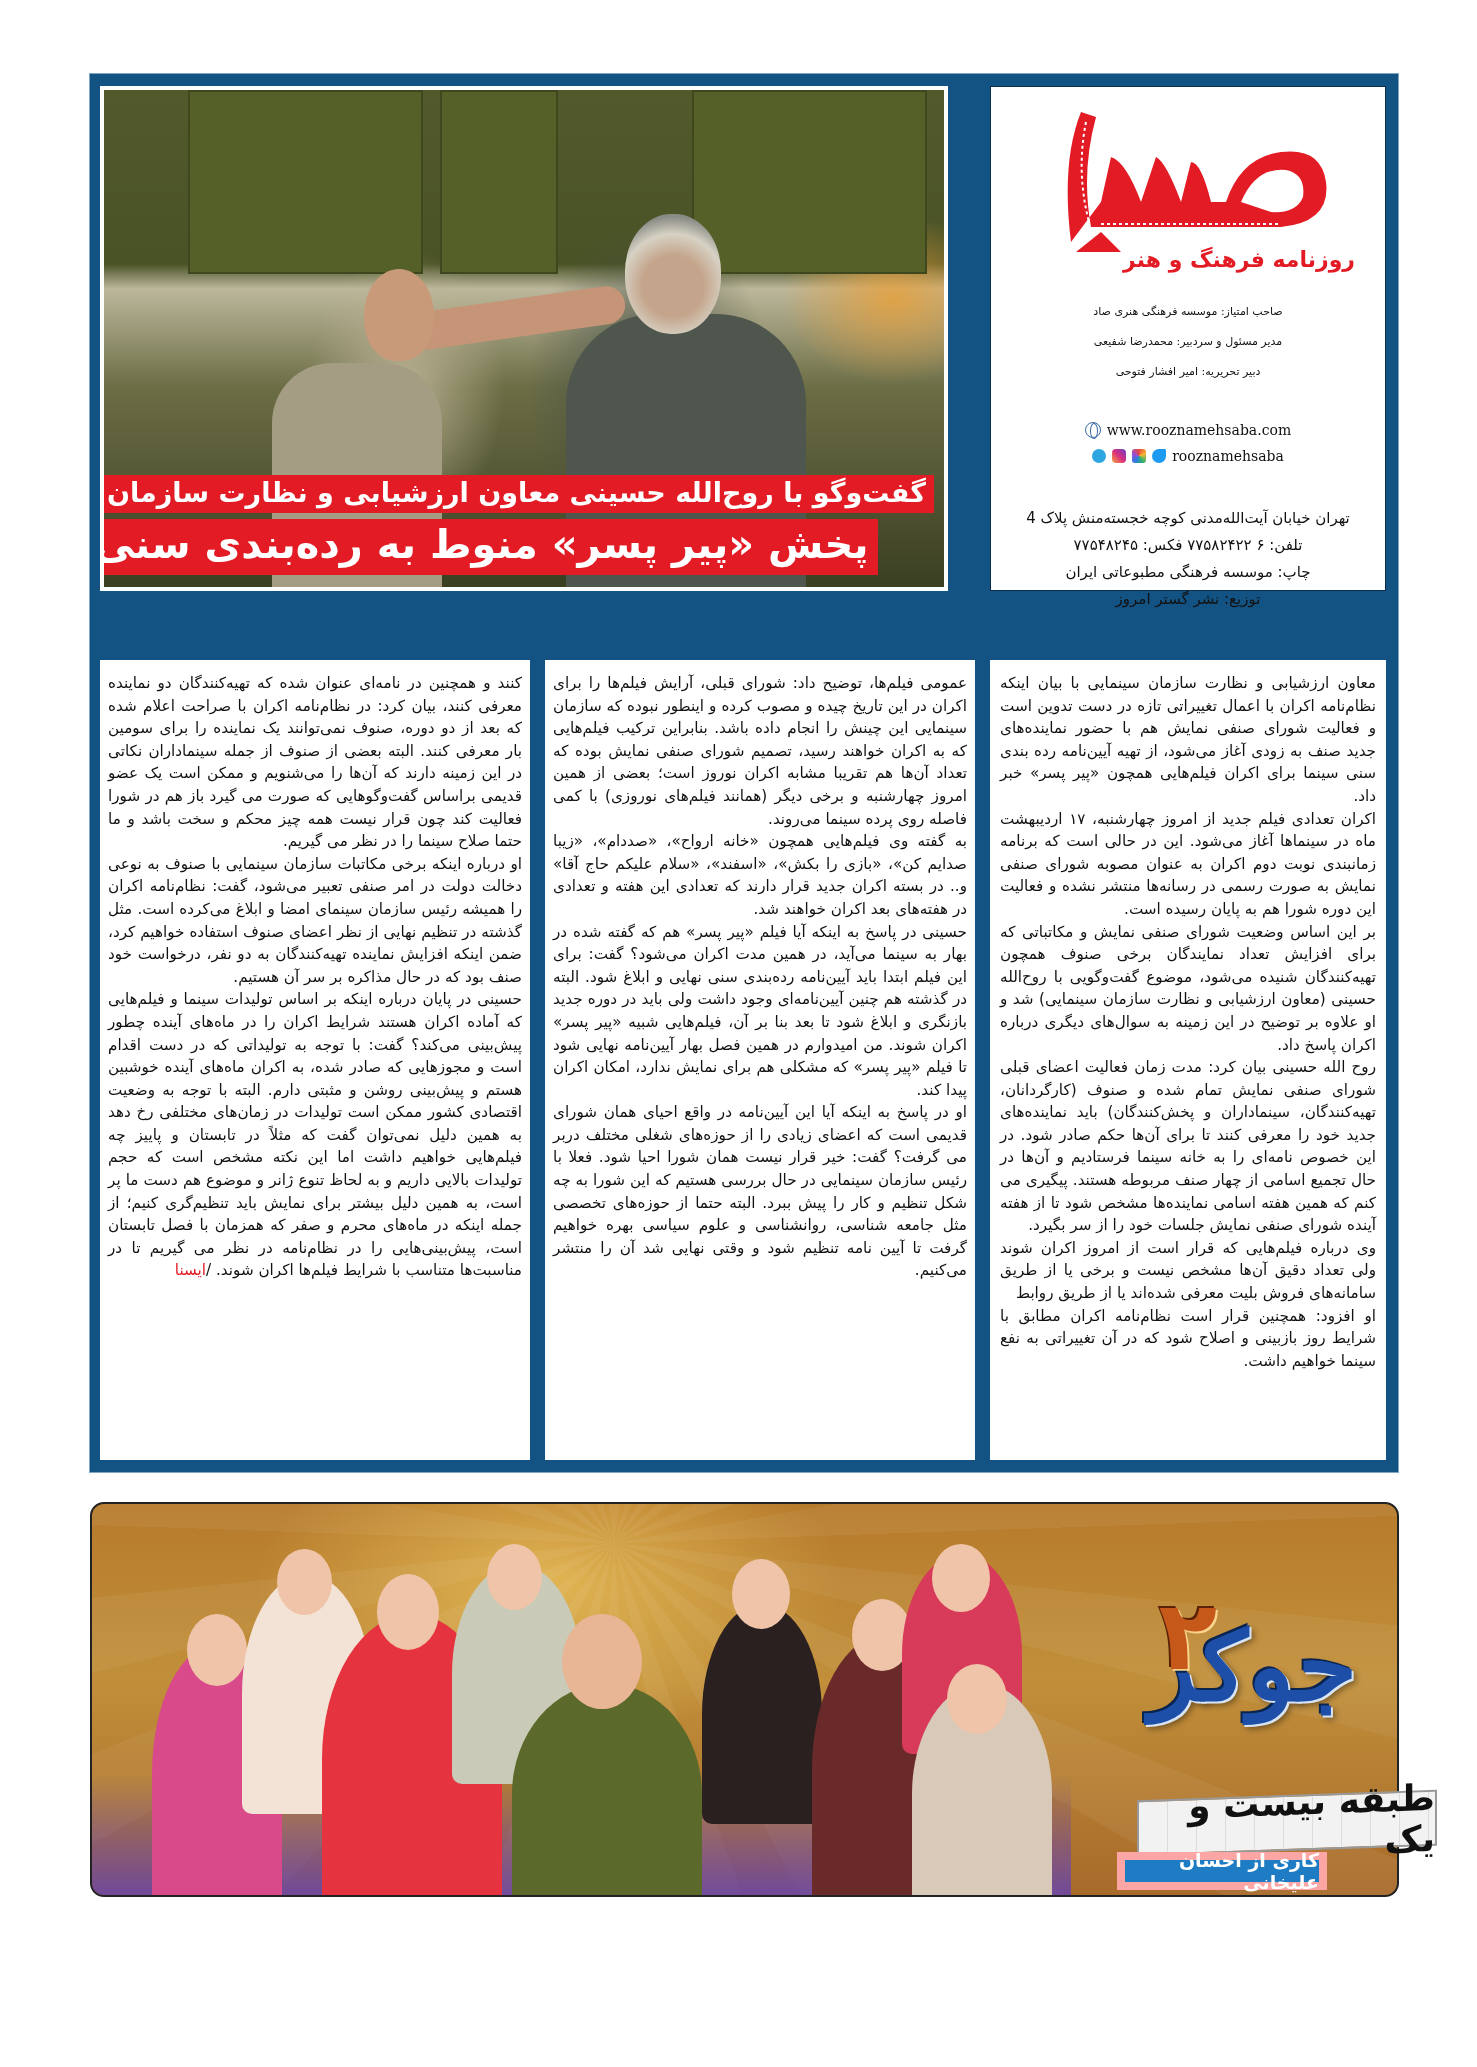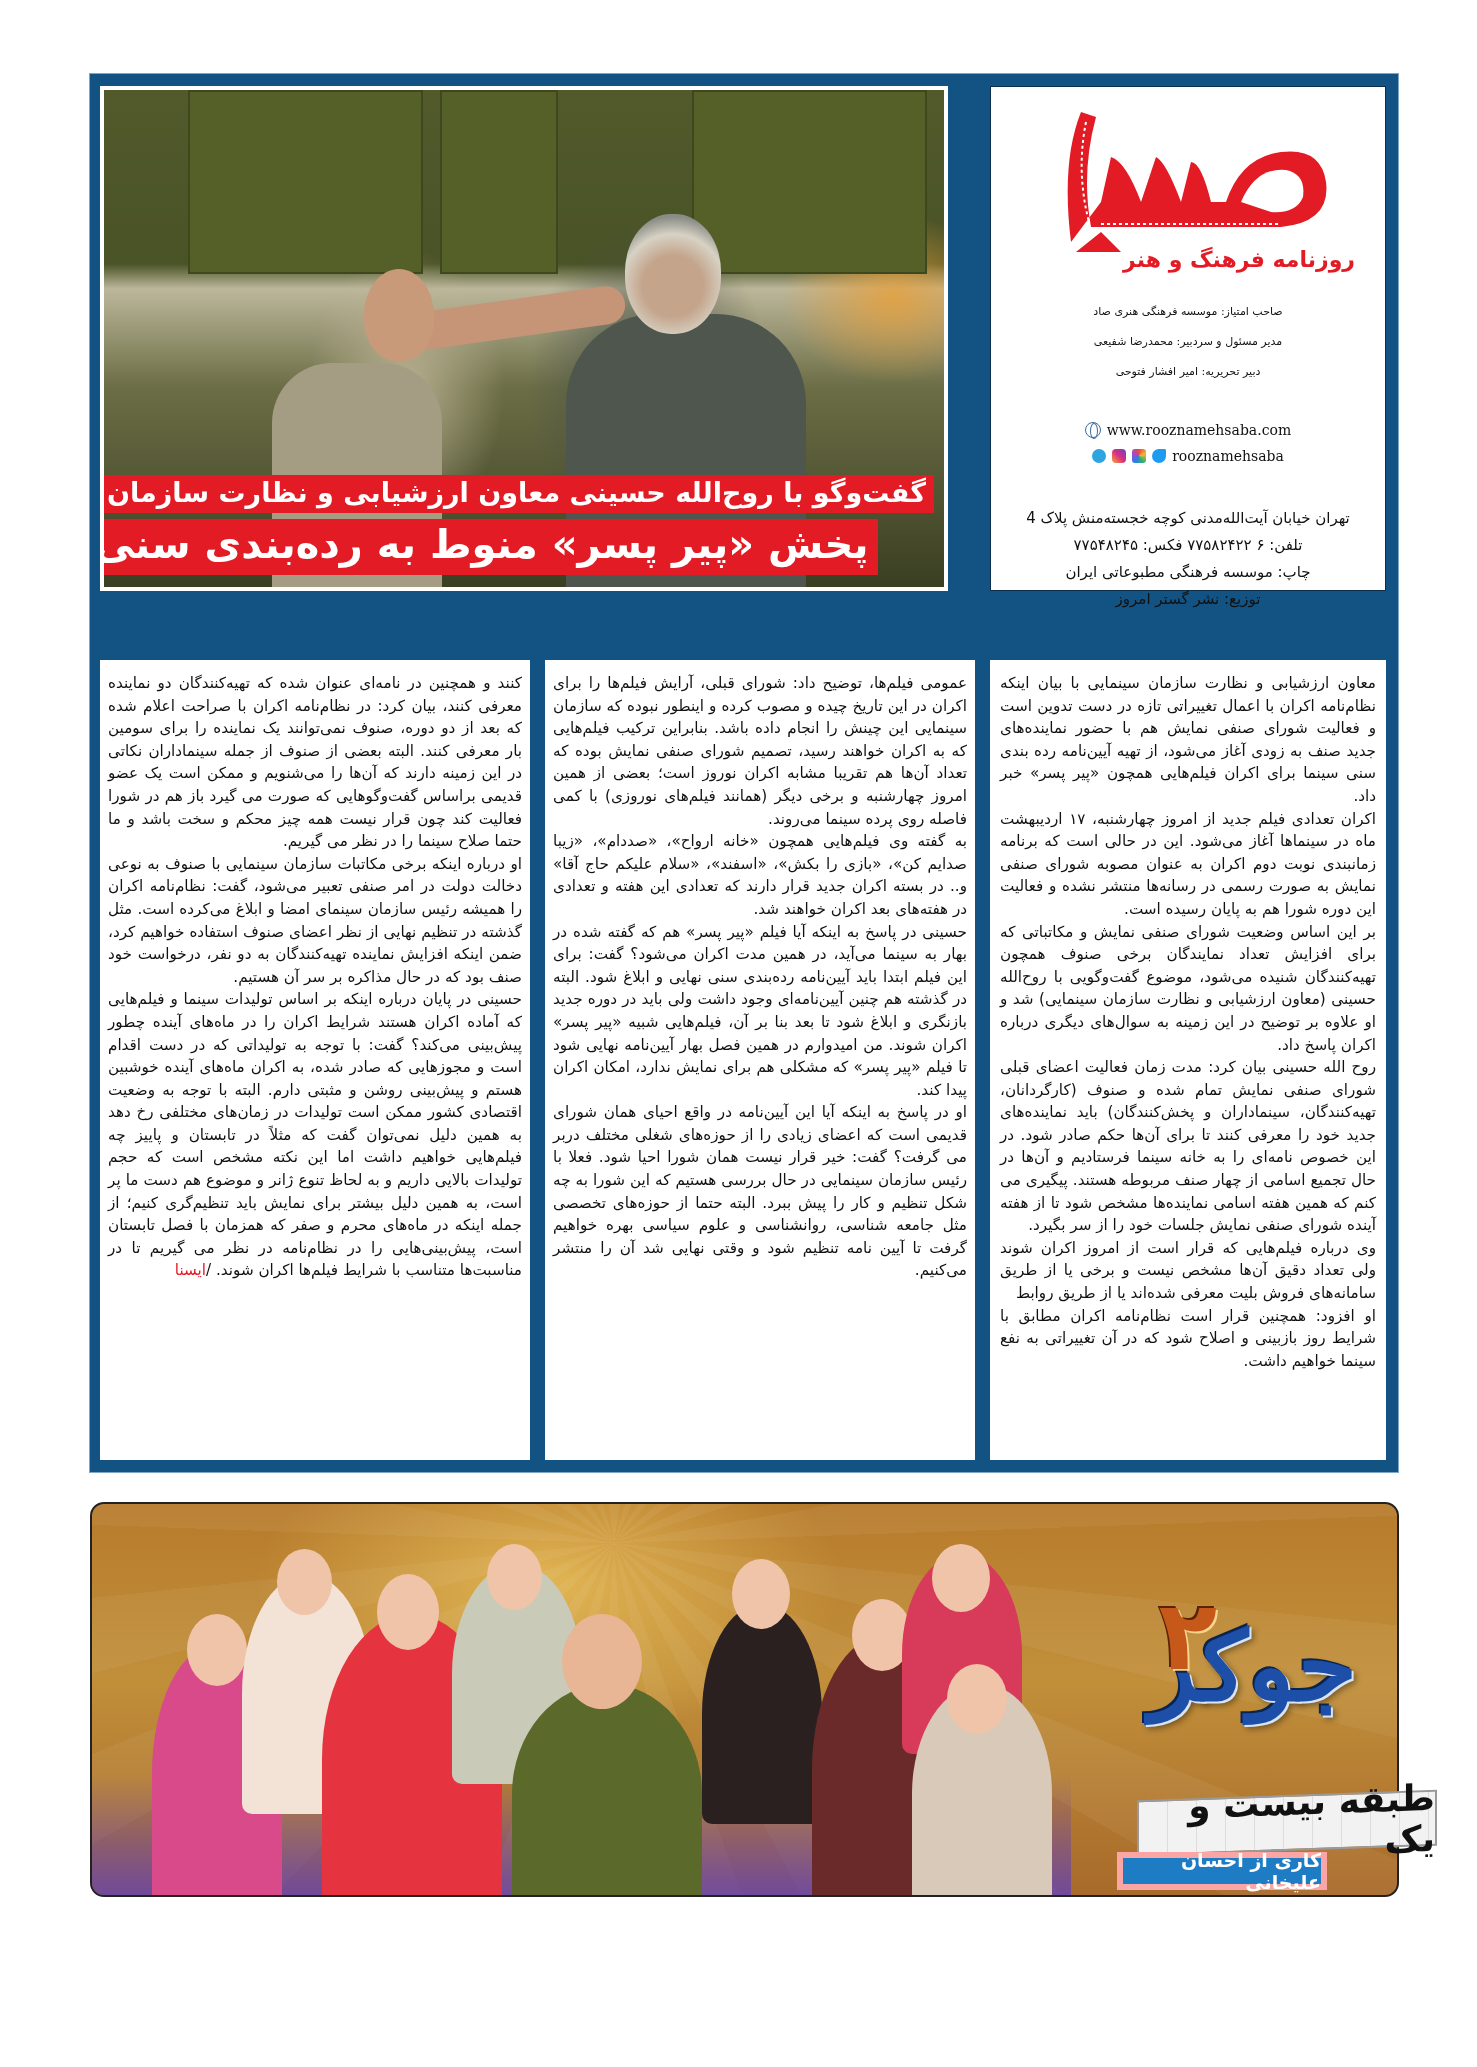--- a/index.html
+++ b/index.html
@@ -94,21 +94,21 @@
   }
   .sign-white {
     position: absolute; right: 40px; top: 1795px; width: 300px; height: 56px;
     background: repeating-linear-gradient(90deg, #f2f2f2 0 28px, #dcdcdc 28px 29px);
     border: 2px solid #999; transform: skewY(-2deg);
     display: flex; align-items: center; justify-content: center;
   }
   .sign-white span { font-size: 36px; font-weight: bold; color: #111; }
   .sign-blue {
     position: absolute; right: 150px; top: 1852px; width: 210px; height: 38px;
-    background: #1d7cc4; border: 6px solid #fca5a5;
+    background: #1d7cc4; border: 8px solid #fca5a5;
     display: flex; align-items: center; justify-content: center;
   }
   .sign-blue span { font-size: 19px; font-weight: bold; color: #fff; }
 </style>
 </head>
 <body>
 
 <div class="frame"></div>
 
 <div class="photo">

